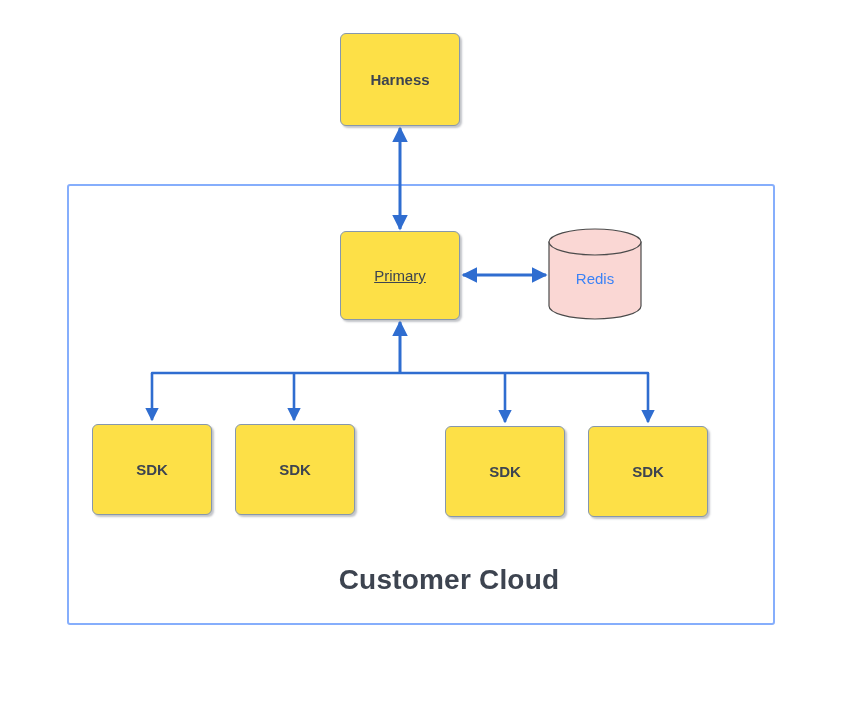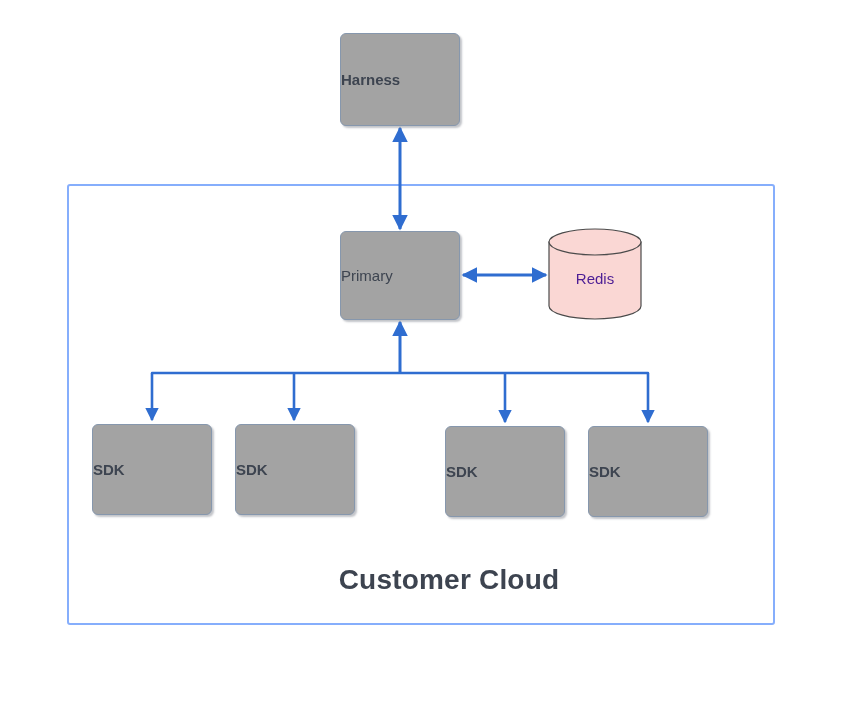--- a/index.html
+++ b/index.html
@@ -51,43 +51,44 @@
     color: #3d4450;
     letter-spacing: 0.2px;
     line-height: 40px;
     padding-left: 28px;
   }
 
   
   .node-box {
     position: absolute;
     box-sizing: border-box;
-    background: #a3a3a3;
+    background: #fde047;
     border: 1px solid #8697ad;
     border-radius: 6px;
     box-shadow: 2px 2px 2px rgba(120, 125, 135, 0.45);
     display: flex;
     align-items: center;
+    justify-content: center;
     color: #3d4450;
   }
   .node-box .node-label {
     display: block;
     text-align: center;
   }
   .label-bold {
     font-weight: bold;
     font-size: 15px;
   }
   .label-regular {
     font-weight: normal;
     font-size: 15px;
   }
 
   #node-harness { left: 340px; top: 33px;  width: 120px; height: 93px; }
-  #node-primary { left: 340px; top: 231px; width: 120px; height: 89px; }
+  #node-primary { left: 340px; top: 231px; width: 120px; height: 89px; text-decoration: underline; }
   #node-sdk-1   { left: 92px;  top: 424px; width: 120px; height: 91px; }
   #node-sdk-2   { left: 235px; top: 424px; width: 120px; height: 91px; }
   #node-sdk-3   { left: 445px; top: 426px; width: 120px; height: 91px; }
   #node-sdk-4   { left: 588px; top: 426px; width: 120px; height: 91px; }
 
   
   .cylinder {
     position: absolute;
     left: 548px;
     top: 228px;
@@ -98,21 +99,21 @@
   .cylinder-label {
     position: absolute;
     left: 0;
     top: 0;
     width: 94px;
     height: 92px;
     display: flex;
     align-items: center;
     justify-content: center;
     font-size: 15px;
-    color: #4c1d95;
+    color: #3b82f6;
     padding-top: 8px;
     box-sizing: border-box;
   }
 </style>
 </head>
 <body>
 
 <div id="canvas">
 
   <div class="cloud-container"></div>

